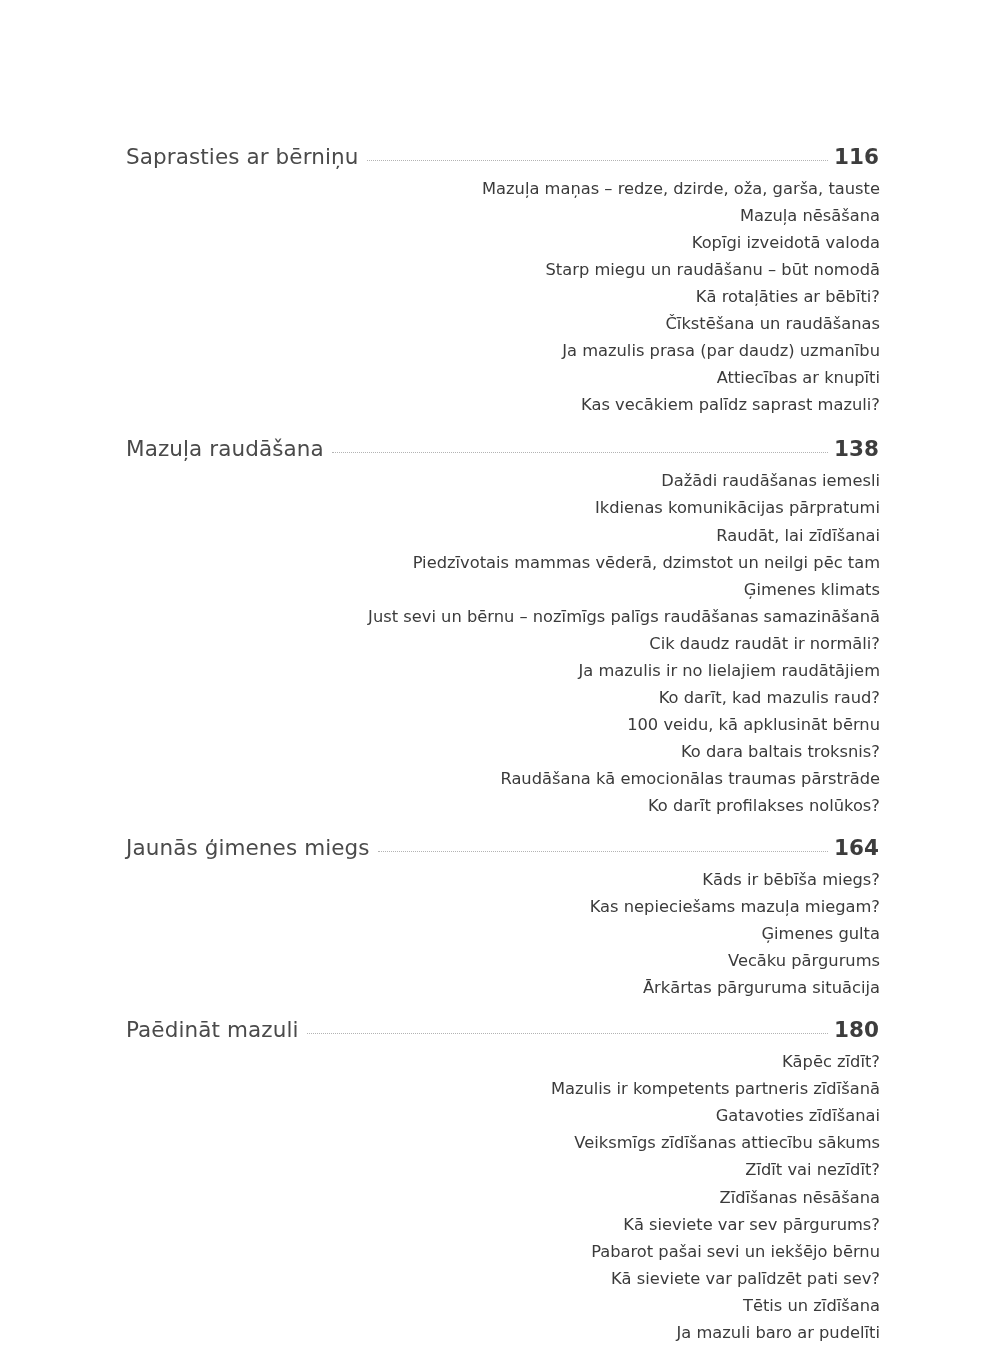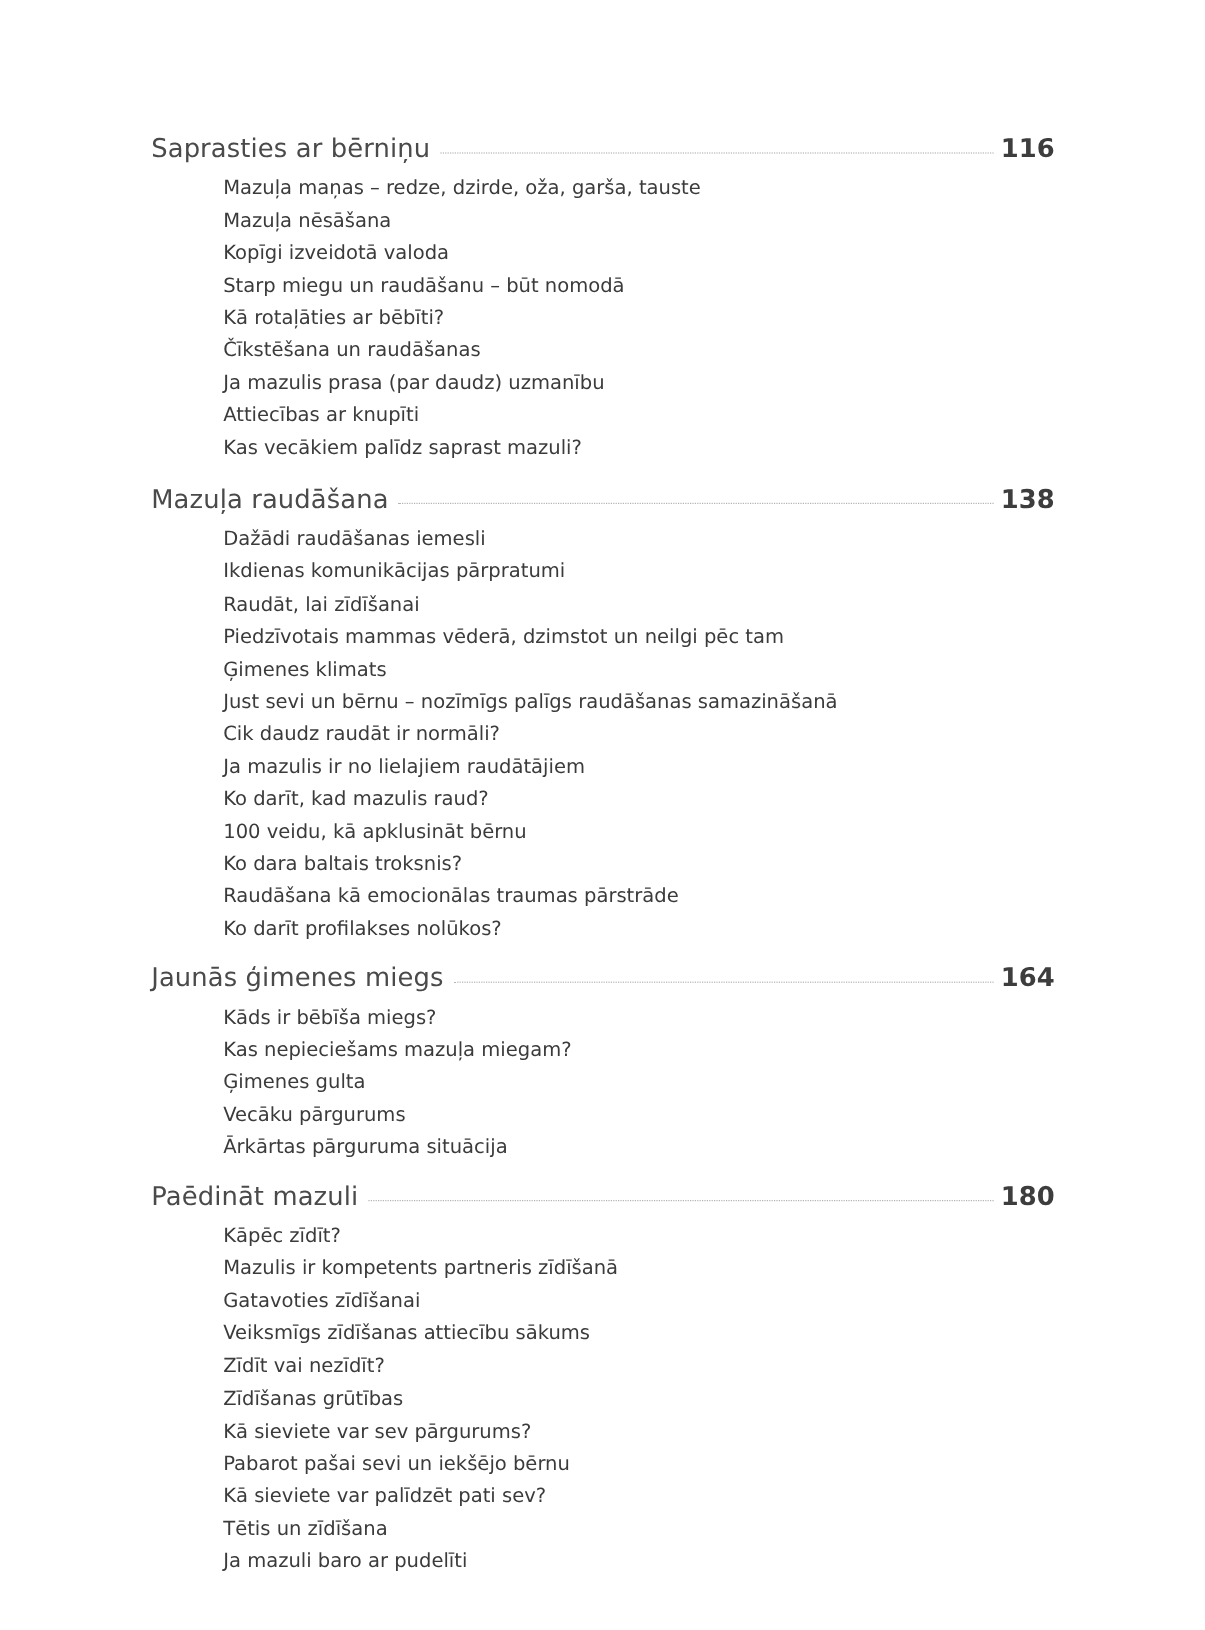--- a/index.html
+++ b/index.html
@@ -12,20 +12,21 @@
     background: #ffffff;
     font-family: "DejaVu Sans", sans-serif;
     color: #3b3b3b;
   }
   .page {
     position: relative;
     width: 1004px;
     height: 1212px;
     box-sizing: border-box;
     padding: 112px 120px 0 126px;
+    margin-top: 32px;
   }
   .toc {
     width: 754px;
   }
   .section {
     margin-bottom: 0;
   }
   .section-head {
     display: flex;
     align-items: baseline;
@@ -58,20 +59,21 @@
     margin: 0 0 16px 0;
     padding: 0;
     list-style: none;
   }
   .entry {
     font-size: 16.3px;
     line-height: 1.66;
     color: #3b3b3b;
     padding-left: 60px;
     white-space: nowrap;
+    text-align: right;
   }
   .gap-1 { margin-bottom: 18px; }
   .gap-2 { margin-bottom: 16px; }
 </style>
 </head>
 <body>
 
 <div class="page">
   <div class="toc">
 
@@ -137,21 +139,21 @@
         <span class="section-title">Paēdināt mazuli</span>
         <span class="leader"></span>
         <span class="section-page">180</span>
       </div>
       <ul class="entries">
         <li class="entry">Kāpēc zīdīt?</li>
         <li class="entry">Mazulis ir kompetents partneris zīdīšanā</li>
         <li class="entry">Gatavoties zīdīšanai</li>
         <li class="entry">Veiksmīgs zīdīšanas attiecību sākums</li>
         <li class="entry">Zīdīt vai nezīdīt?</li>
-        <li class="entry">Zīdīšanas grūtības</li>
+        <li class="entry">Zīdīšanas nēsāšana</li>
         <li class="entry">Kā sieviete var sev pārgurums?</li>
         <li class="entry">Pabarot pašai sevi un iekšējo bērnu</li>
         <li class="entry">Kā sieviete var palīdzēt pati sev?</li>
         <li class="entry">Tētis un zīdīšana</li>
         <li class="entry">Ja mazuli baro ar pudelīti</li>
       </ul>
     </div>
 
   </div>
 </div>

